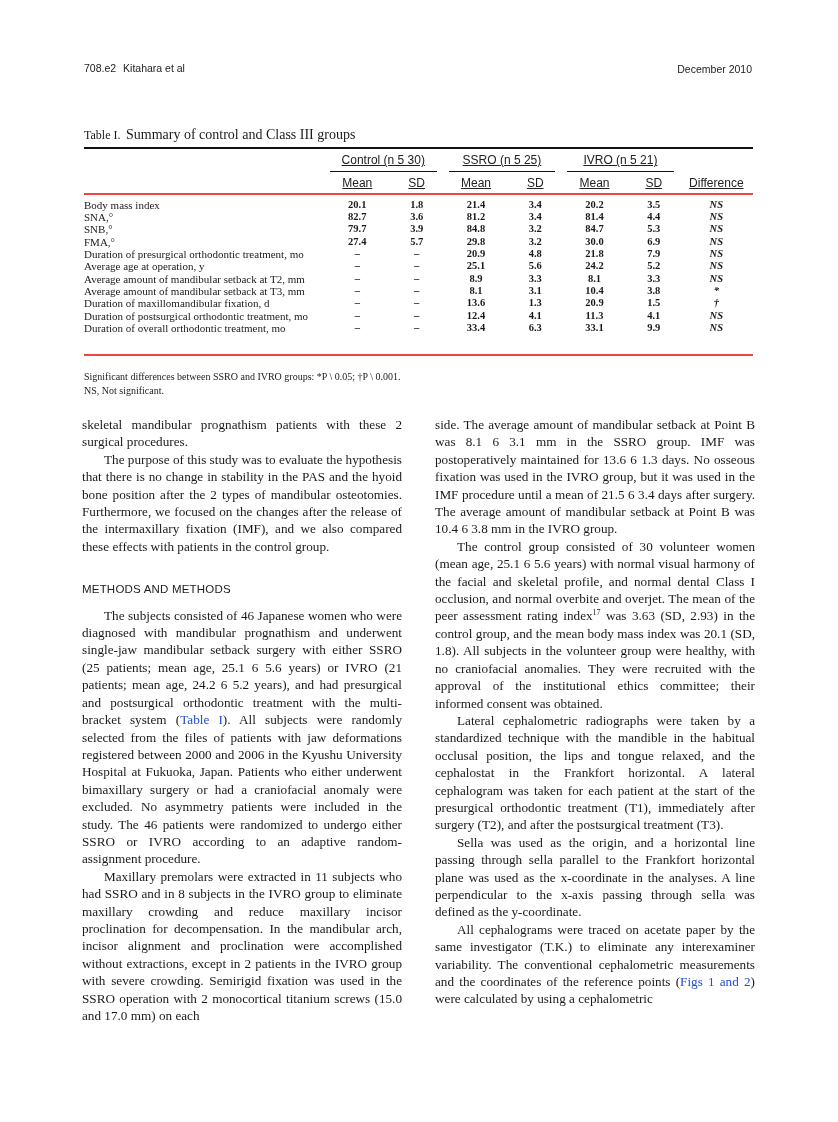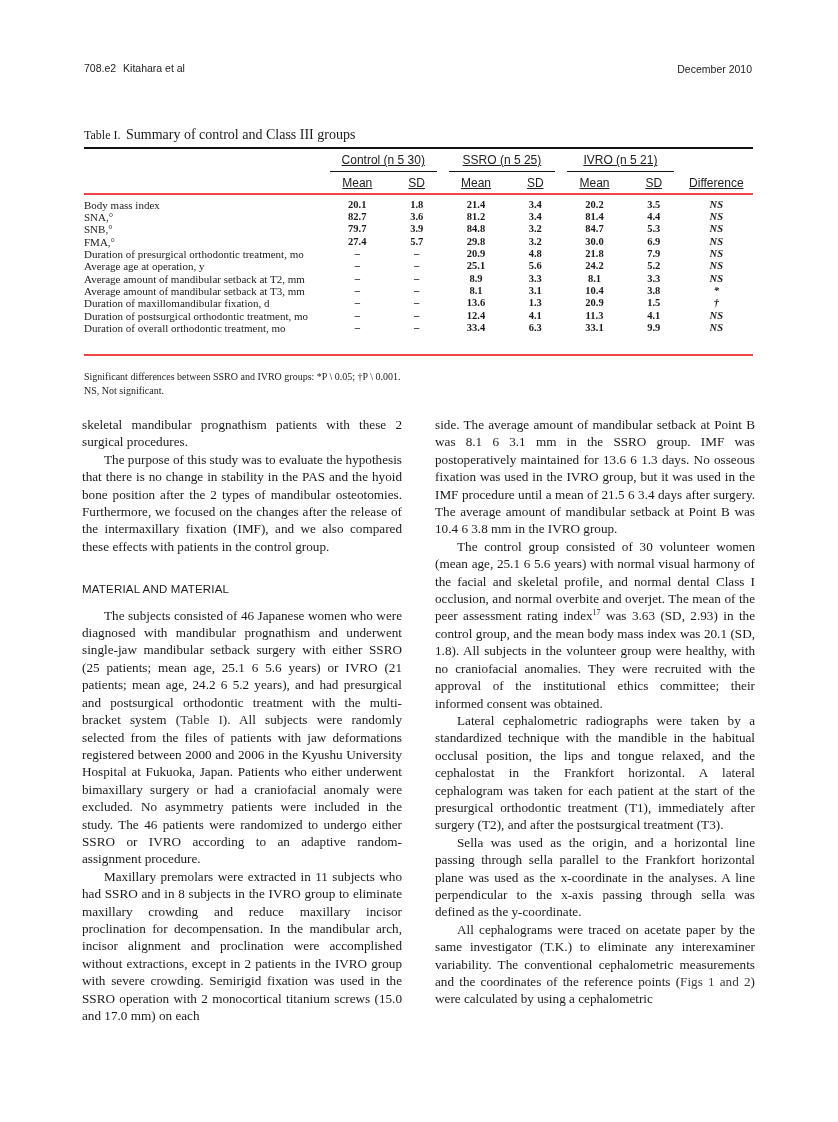--- a/index.html
+++ b/index.html
@@ -33,21 +33,21 @@
   col.c-diff { width: 75px; }
 
   .footnote { position: absolute; top: 370px; left: 84px; font-size: 10px; line-height: 14px; color: #222; }
 
   .col { position: absolute; top: 416px; width: 320px; font-size: 13.2px; line-height: 17.4px; text-align: justify; color: #1a1a1a; }
   .col-left { left: 82px; }
   .col-right { left: 435px; }
   .col p { margin: 0; }
   .col p.indent { text-indent: 22px; }
   .section-head { font-family: "Liberation Sans", sans-serif; font-size: 11.5px; letter-spacing: 0.2px; margin: 26px 0 8px 0; color: #222; }
-  .link { color: #404040; }
+  .link { color: #1d4ed8; }
   sup { font-size: 8px; line-height: 0; }
 </style>
 </head>
 <body>
 
 <div class="running-head">
   <div class="rh-left">
     <span class="pg">708.e2</span>
     <span>Kitahara et al</span>
   </div>
@@ -213,21 +213,21 @@
 </div>
 
 <div class="footnote">
   <div>Significant differences between SSRO and IVRO groups: *P \ 0.05; †P \ 0.001.</div>
   <div>NS, Not significant.</div>
 </div>
 
 <div class="col col-left">
   <p>skeletal mandibular prognathism patients with these 2 surgical procedures.</p>
   <p class="indent">The purpose of this study was to evaluate the hypothesis that there is no change in stability in the PAS and the hyoid bone position after the 2 types of mandibular osteotomies. Furthermore, we focused on the changes after the release of the intermaxillary fixation (IMF), and we also compared these effects with patients in the control group.</p>
-  <div class="section-head">MATERIAL AND MATERIAL</div>
+  <div class="section-head">METHODS AND METHODS</div>
   <p class="indent"><span>The subjects consisted of 46 Japanese women who were diagnosed with mandibular prognathism and underwent single-jaw mandibular setback surgery with either SSRO (25 patients; mean age, 25.1 6 5.6 years) or IVRO (21 patients; mean age, 24.2 6 5.2 years), and had presurgical and postsurgical orthodontic treatment with the multi-bracket system (</span><span class="link">Table I</span><span>). All subjects were randomly selected from the files of patients with jaw deformations registered between 2000 and 2006 in the Kyushu University Hospital at Fukuoka, Japan. Patients who either underwent bimaxillary surgery or had a craniofacial anomaly were excluded. No asymmetry patients were included in the study. The 46 patients were randomized to undergo either SSRO or IVRO according to an adaptive random-assignment procedure.</span></p>
   <p class="indent">Maxillary premolars were extracted in 11 subjects who had SSRO and in 8 subjects in the IVRO group to eliminate maxillary crowding and reduce maxillary incisor proclination for decompensation. In the mandibular arch, incisor alignment and proclination were accomplished without extractions, except in 2 patients in the IVRO group with severe crowding. Semirigid fixation was used in the SSRO operation with 2 monocortical titanium screws (15.0 and 17.0 mm) on each</p>
 </div>
 
 <div class="col col-right">
   <p>side. The average amount of mandibular setback at Point B was 8.1 6 3.1 mm in the SSRO group. IMF was postoperatively maintained for 13.6 6 1.3 days. No osseous fixation was used in the IVRO group, but it was used in the IMF procedure until a mean of 21.5 6 3.4 days after surgery. The average amount of mandibular setback at Point B was 10.4 6 3.8 mm in the IVRO group.</p>
   <p class="indent"><span>The control group consisted of 30 volunteer women (mean age, 25.1 6 5.6 years) with normal visual harmony of the facial and skeletal profile, and normal dental Class I occlusion, and normal overbite and overjet. The mean of the peer assessment rating index</span><sup>17</sup><span> was 3.63 (SD, 2.93) in the control group, and the mean body mass index was 20.1 (SD, 1.8). All subjects in the volunteer group were healthy, with no craniofacial anomalies. They were recruited with the approval of the institutional ethics committee; their informed consent was obtained.</span></p>
   <p class="indent">Lateral cephalometric radiographs were taken by a standardized technique with the mandible in the habitual occlusal position, the lips and tongue relaxed, and the cephalostat in the Frankfort horizontal. A lateral cephalogram was taken for each patient at the start of the presurgical orthodontic treatment (T1), immediately after surgery (T2), and after the postsurgical treatment (T3).</p>
   <p class="indent">Sella was used as the origin, and a horizontal line passing through sella parallel to the Frankfort horizontal plane was used as the x-coordinate in the analyses. A line perpendicular to the x-axis passing through sella was defined as the y-coordinate.</p>
   <p class="indent"><span>All cephalograms were traced on acetate paper by the same investigator (T.K.) to eliminate any interexaminer variability. The conventional cephalometric measurements and the coordinates of the reference points (</span><span class="link">Figs 1 and 2</span><span>) were calculated by using a cephalometric</span></p>

